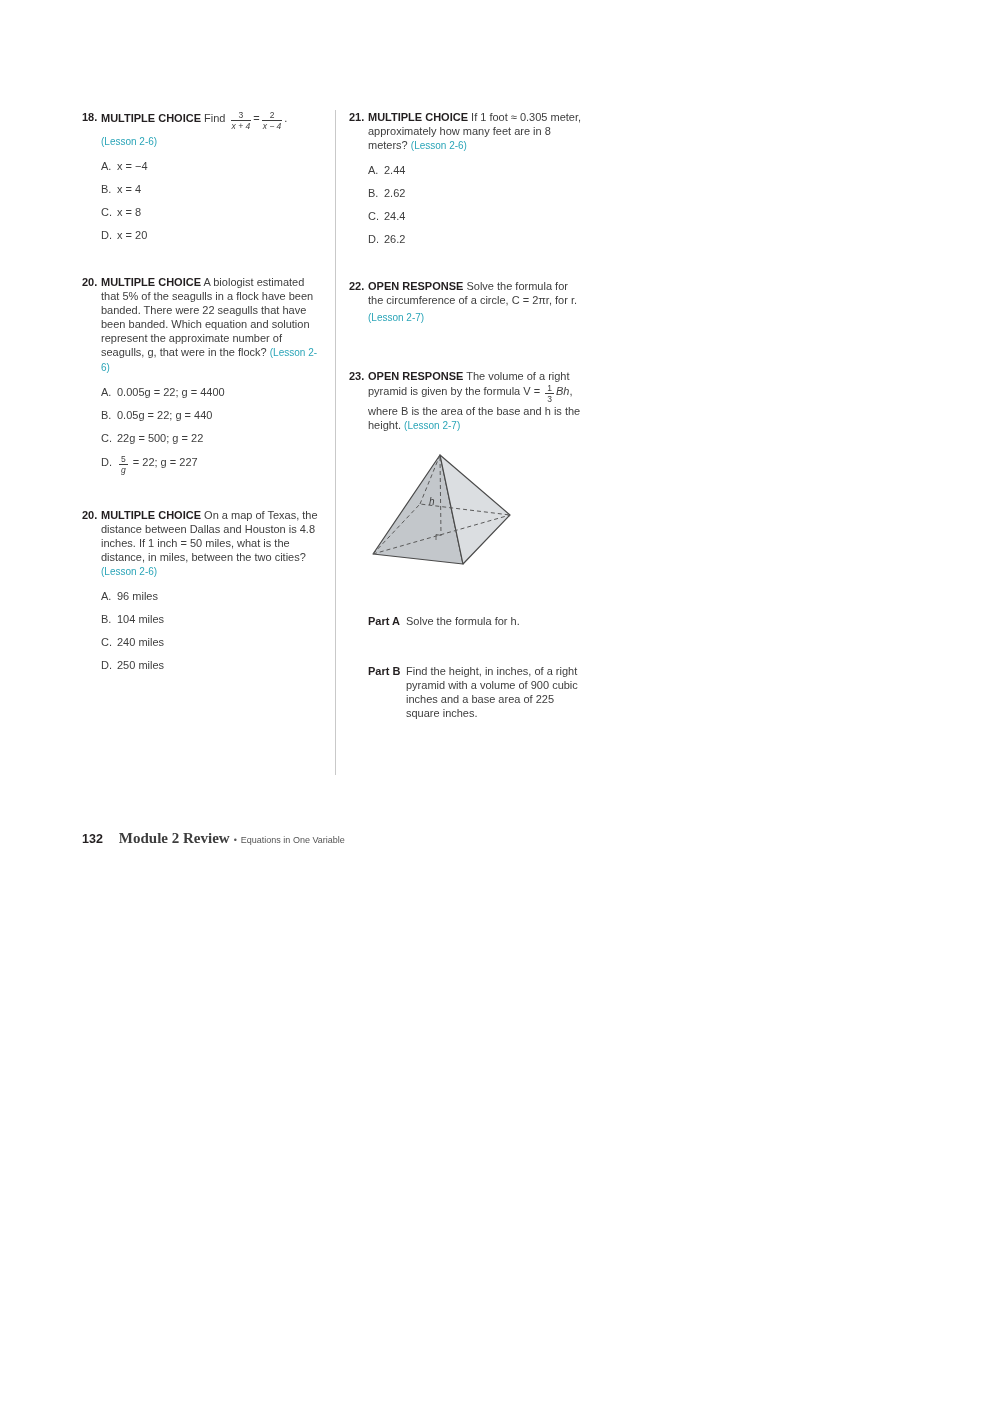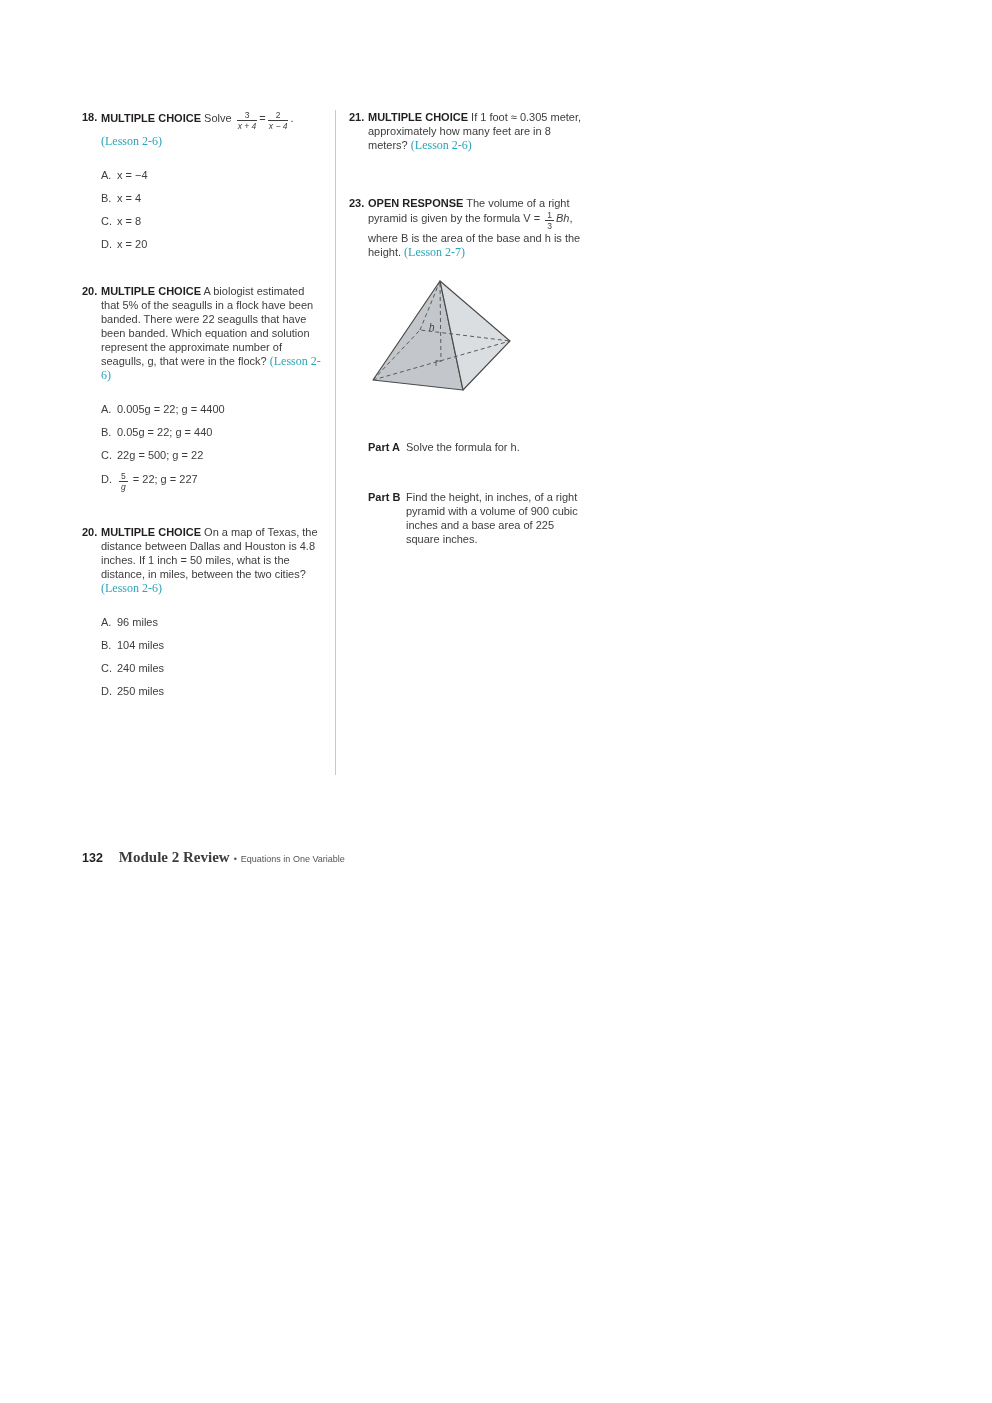--- a/index.html
+++ b/index.html
@@ -9,54 +9,54 @@
   .col{font-size:11px;line-height:14px;}
   .col-left{width:243px;padding-right:10px;}
   .v-divider{width:1px;align-self:stretch;min-height:665px;max-height:665px;background:#c9c9c9;}
   .col-right{width:233px;margin-left:13px;}
   .question{display:flex;margin-bottom:24px;}
   .q-gap-lg{margin-top:44px;}
   .q-num{flex:0 0 19px;font-weight:bold;color:#231f20;}
   .q-body{flex:1;}
   .q-text{margin:0;}
   .q-type{font-weight:bold;color:#231f20;text-align:right;}
-  .lesson{color:#2ba5b8;font-size:12px;text-decoration:none;cursor:pointer;font-family:Liberation Serif, serif;}
+  .lesson{color:#2ba5b8;font-size:10px;text-decoration:none;cursor:pointer;}
   .lesson-line{margin-top:3px;}
-  .choices{list-style:none;margin:20px 0 0 0;padding:0;}
+  .choices{list-style:none;margin:10px 0 0 0;padding:0;}
   .choice{margin-bottom:9px;}
   .c-label{display:inline-block;width:16px;}
   .frac{display:inline-block;vertical-align:-7px;text-align:center;font-size:8.5px;line-height:10px;margin:0 2px;}
   .frac .fr-num{display:block;border-bottom:1px solid #3d3d3d;padding:0 2px;}
   .frac .fr-den{display:block;padding:0 1px;font-style:italic;}
   .frac.numeric .fr-den{font-style:normal;}
   .var{font-style:italic;}
   .figure{margin:18px 0 0 2px;}
   .part{display:flex;margin-top:36px;}
   .part-label{flex:0 0 38px;font-weight:bold;color:#231f20;white-space:nowrap;}
   .part-text{flex:1;}
-  .footer{position:absolute;top:815px;left:82px;display:flex;align-items:baseline;text-align:center;}
+  .footer{position:absolute;top:796px;left:82px;display:flex;align-items:baseline;text-align:center;}
   .footer .pageno{font-size:12.5px;font-weight:bold;color:#231f20;}
   .footer .module{font-size:15px;font-weight:bold;margin-left:16px;color:#3d3d3d;font-family:Liberation Serif, serif;}
   .footer .bullet{font-size:9px;margin-left:4px;color:#555555;}
   .footer .subtitle{font-size:9px;margin-left:4px;color:#555555;margin-top:39px;}
 </style>
 </head>
 <body>
 
 <div class="sheet">
   <div class="content">
 
     <div class="col col-left">
 
       <section class="question">
         <span class="q-num">18.</span>
         <div class="q-body">
           <p class="q-text">
             <span class="q-type">MULTIPLE CHOICE</span>
-            <span>Solve</span>
+            <span>Find</span>
             <span class="frac"><span class="fr-num">3</span><span class="fr-den">x + 4</span></span><span>=</span><span class="frac"><span class="fr-num">2</span><span class="fr-den">x − 4</span></span><span>.</span>
           </p>
           <p class="q-text lesson-line"><span class="lesson">(Lesson 2-6)</span></p>
           <ul class="choices">
             <li class="choice"><span class="c-label">A.</span><span class="c-text">x = −4</span></li>
             <li class="choice"><span class="c-label">B.</span><span class="c-text">x = 4</span></li>
             <li class="choice"><span class="c-label">C.</span><span class="c-text">x = 8</span></li>
             <li class="choice"><span class="c-label">D.</span><span class="c-text">x = 20</span></li>
           </ul>
         </div>
@@ -103,23 +103,39 @@
     <div class="col col-right">
 
       <section class="question">
         <span class="q-num">21.</span>
         <div class="q-body">
           <p class="q-text">
             <span class="q-type">MULTIPLE CHOICE</span>
             <span>If 1 foot ≈ 0.305 meter, approximately how many feet are in 8 meters?</span>
             <span class="lesson">(Lesson 2-6)</span>
           </p>
+          <ul class="choices">
+            <li class="choice"><span class="c-label">A.</span><span class="c-text">2.44</span></li>
+            <li class="choice"><span class="c-label">B.</span><span class="c-text">2.62</span></li>
+            <li class="choice"><span class="c-label">C.</span><span class="c-text">24.4</span></li>
+            <li class="choice"><span class="c-label">D.</span><span class="c-text">26.2</span></li>
+          </ul>
         </div>
       </section>
 
+      <section class="question">
+        <span class="q-num">22.</span>
+        <div class="q-body">
+          <p class="q-text">
+            <span class="q-type">OPEN RESPONSE</span>
+            <span>Solve the formula for the circumference of a circle, C = 2πr, for r.</span>
+          </p>
+          <p class="q-text lesson-line"><span class="lesson">(Lesson 2-7)</span></p>
+        </div>
+      </section>
 
       <section class="question q-gap-lg">
         <span class="q-num">23.</span>
         <div class="q-body">
           <p class="q-text">
             <span class="q-type">OPEN RESPONSE</span>
             <span>The volume of a right pyramid is given by the formula V =</span>
             <span class="frac numeric"><span class="fr-num">1</span><span class="fr-den">3</span></span><span class="var">Bh</span><span>, where B is the area of the base and h is the height.</span>
             <span class="lesson">(Lesson 2-7)</span>
           </p>

